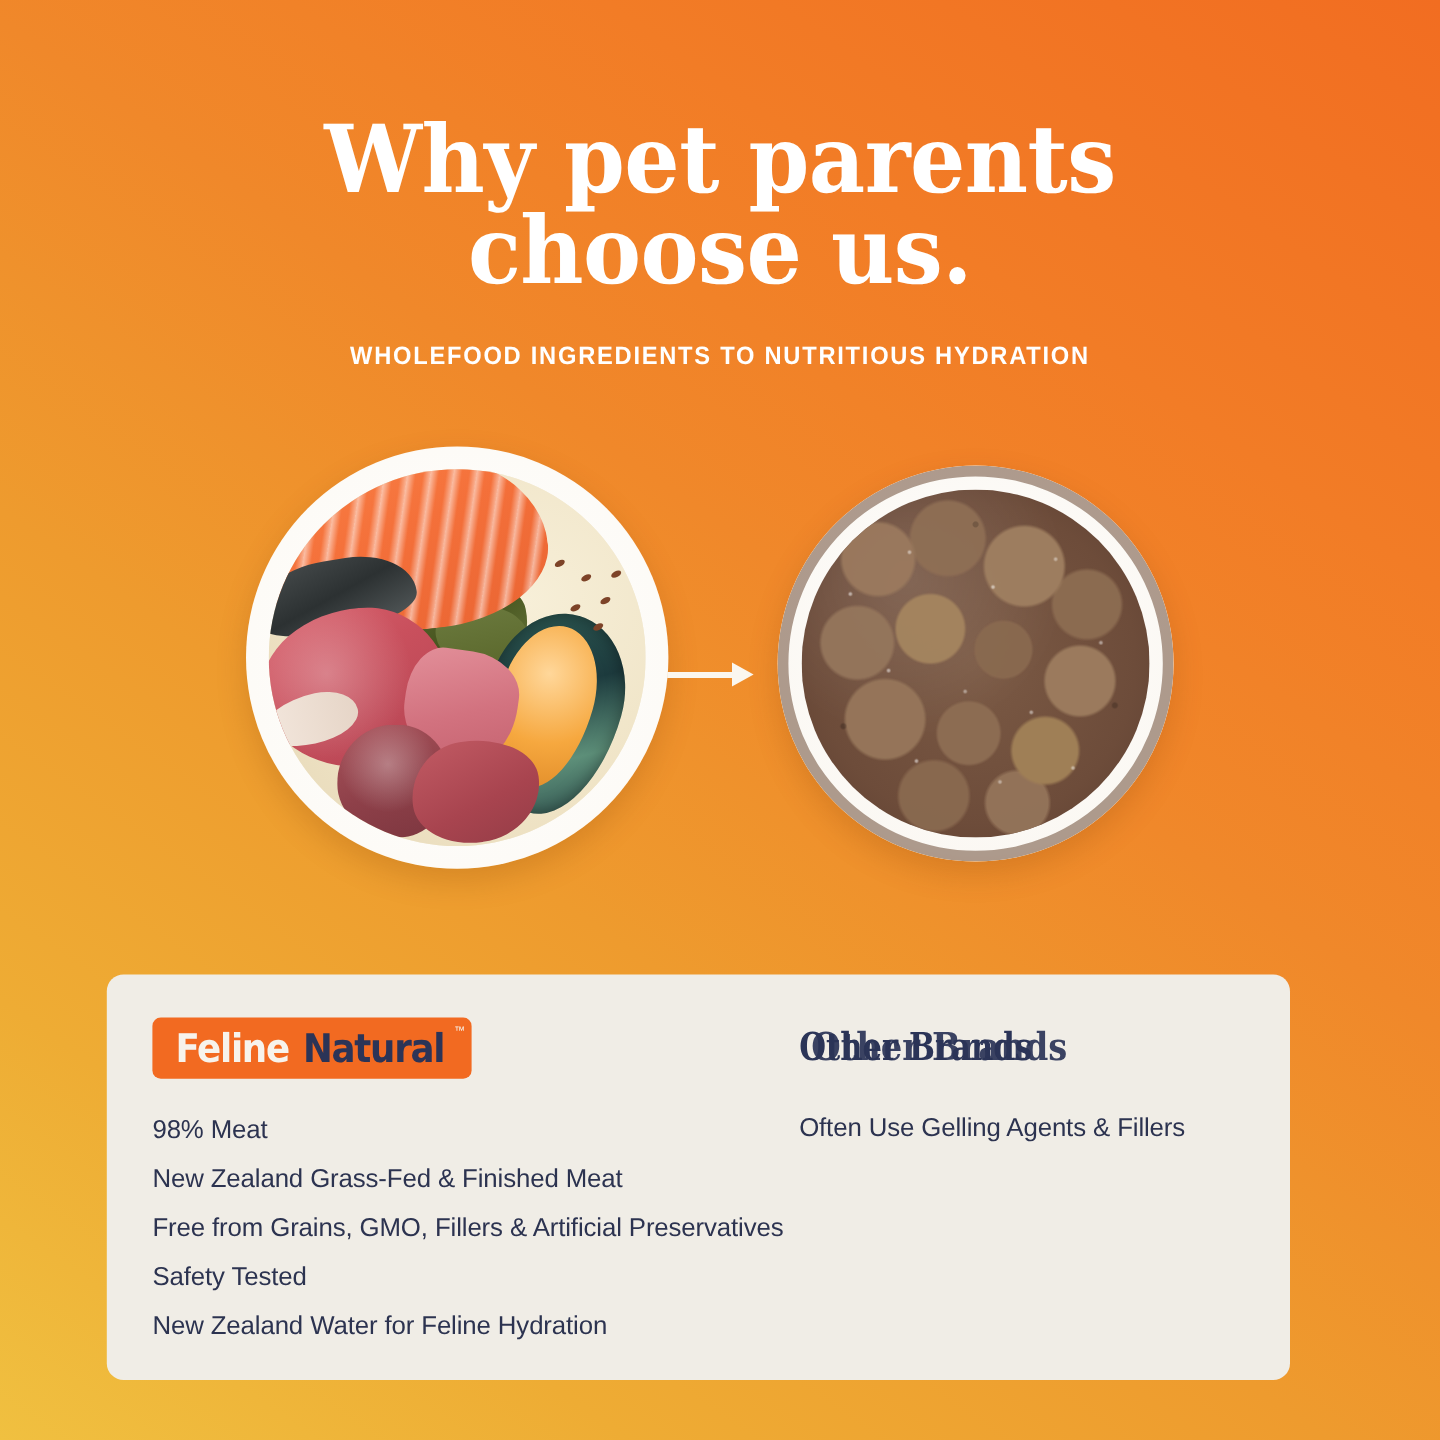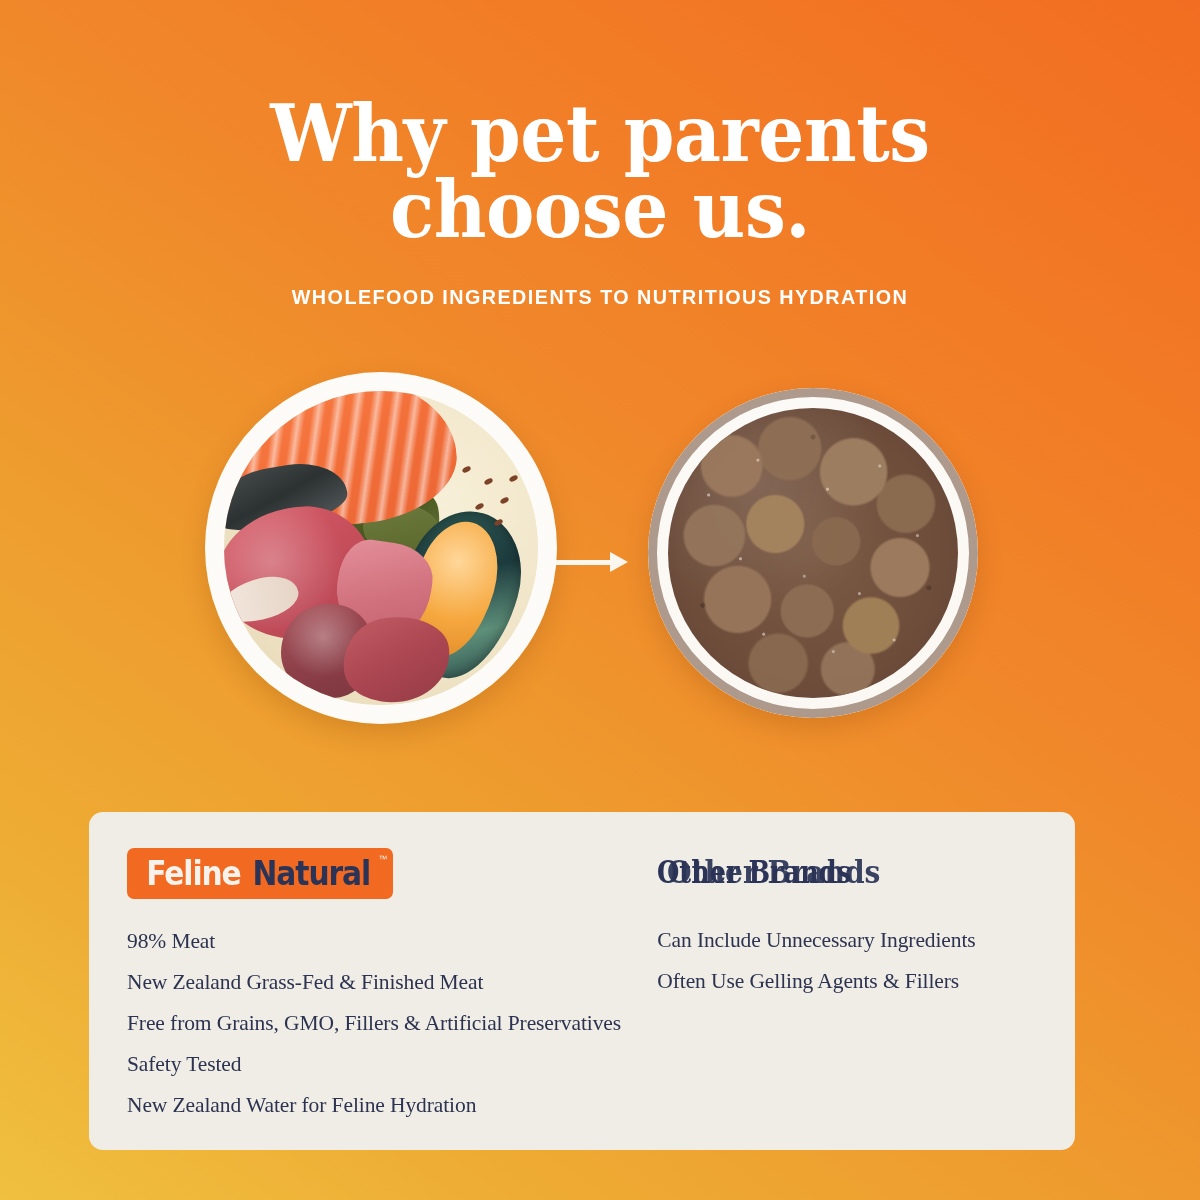--- a/index.html
+++ b/index.html
@@ -344,21 +344,21 @@
     white-space: nowrap;
     line-height: 1.3;
   }
   .ob-layer.a { left: 0px;  transform: scaleX(0.80); transform-origin: left center; }
   .ob-layer.b { left: 10px; transform: scaleX(0.88); transform-origin: left center; opacity: 0.92; }
 
   
   .feature-list { margin-top: 32px; list-style: none; }
   .col-right .feature-list { margin-top: 28px; }
   .feature-item {
-    font-family: Liberation Serif, serif;
+    font-family: Liberation Sans, sans-serif;
     font-size: 21.5px;
     line-height: 1;
     color: #2c3350;
     margin-bottom: 19.5px;
     white-space: nowrap;
     letter-spacing: -0.1px;
   }
 </style>
 </head>
 <body>
@@ -426,21 +426,20 @@
           <li class="feature-item">New Zealand Water for Feline Hydration</li>
         </ul>
       </div>
 
       <div class="col col-right">
         <div id="other-brands-heading">
           <span class="ob-layer a">Other Brands</span>
           <span class="ob-layer b">Other Brands</span>
         </div>
         <ul class="feature-list">
-          <li class="feature-item">Can Include Unnecessary Ingredients</li>
           <li class="feature-item">Often Use Gelling Agents &amp; Fillers</li>
         </ul>
       </div>
 
     </div>
   </div>
 
 </div>
 
 </body></html>

